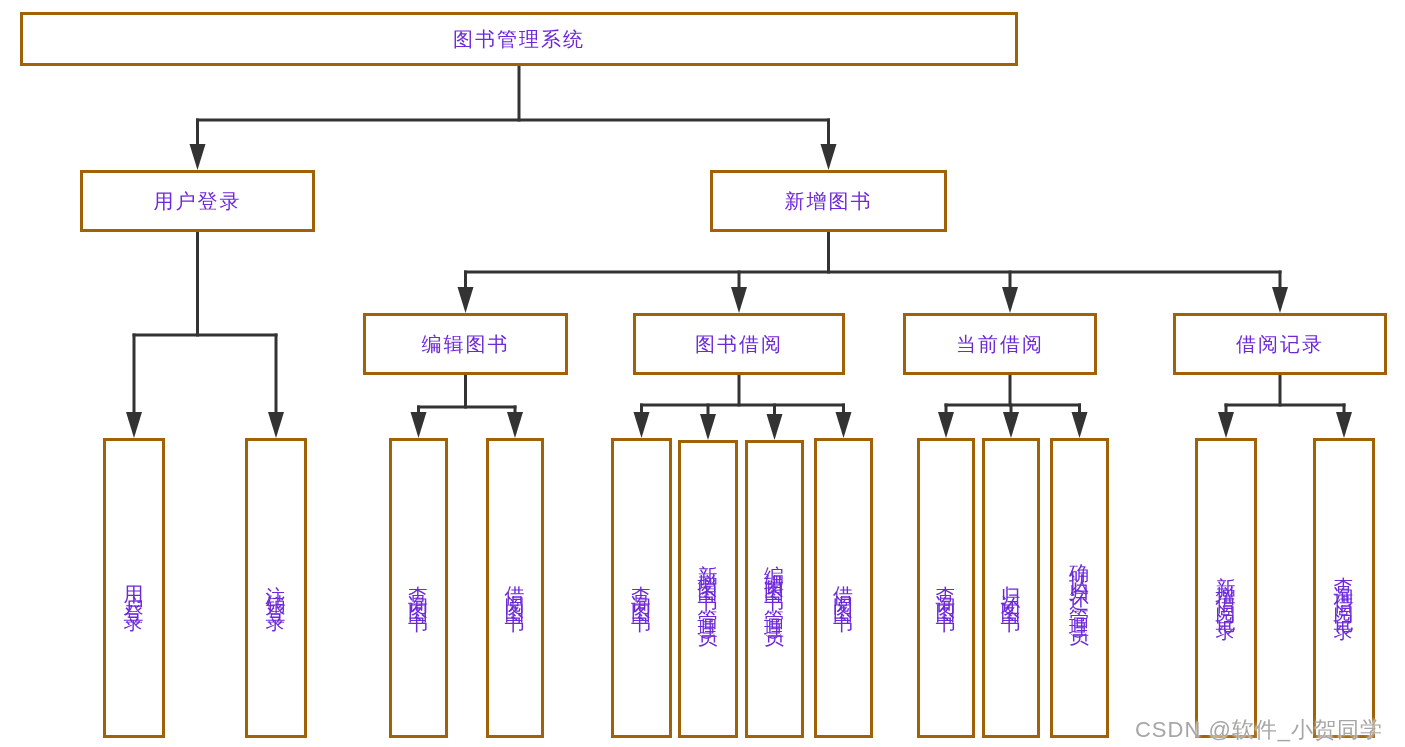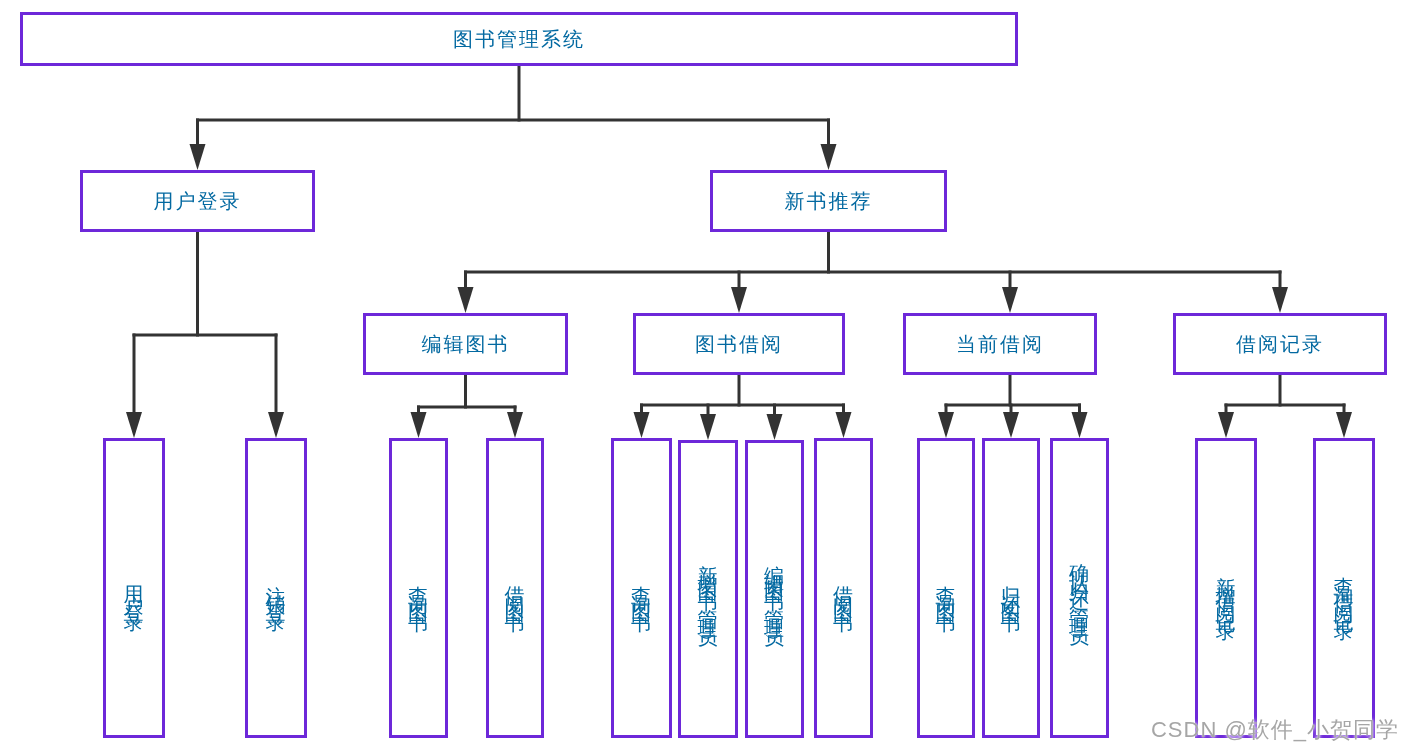--- a/index.html
+++ b/index.html
@@ -17,40 +17,40 @@
   }
   #edges {
     position: absolute;
     left: 0;
     top: 0;
     pointer-events: none;
   }
   .box {
     position: absolute;
     box-sizing: border-box;
-    border: 3px solid #6d28d9;
+    border: 3px solid #a16207;
     background: #ffffff;
-    color: #0369a1;
+    color: #6d28d9;
     display: flex;
     align-items: center;
     justify-content: center;
     text-align: center;
     font-size: 20px;
     letter-spacing: 2px;
     line-height: 1;
   }
   .box.vert {
     writing-mode: vertical-rl;
     text-orientation: mixed;
     letter-spacing: 9px;
     padding: 6px 0;
   }
   #watermark {
     position: absolute;
-    right: 6px;
+    right: 22px;
     bottom: 2px;
     font-size: 22px;
     color: #a6a6a6;
     letter-spacing: 1px;
     text-shadow: 0 0 4px #ffffff, 0 0 2px #ffffff;
     white-space: nowrap;
   }
 </style>
 </head>
 <body>
@@ -106,21 +106,21 @@
       <line x1="1280" y1="375" x2="1280" y2="405" stroke="#333333" stroke-width="3" stroke-linecap="square"></line>
       <line x1="1226" y1="405" x2="1344" y2="405" stroke="#333333" stroke-width="3" stroke-linecap="square"></line>
       <line x1="1226" y1="405" x2="1226" y2="418" stroke="#333333" stroke-width="3" stroke-linecap="square"></line>
       <polygon points="1218,412 1234,412 1226,438" fill="#333333"></polygon>
       <line x1="1344" y1="405" x2="1344" y2="418" stroke="#333333" stroke-width="3" stroke-linecap="square"></line>
       <polygon points="1336,412 1352,412 1344,438" fill="#333333"></polygon>
     </svg>
   <div id="nodes">
       <div class="box" style="left: 20px; top: 12px; width: 998px; height: 54px;">图书管理系统</div>
       <div class="box" style="left: 80px; top: 170px; width: 235px; height: 62px;">用户登录</div>
-      <div class="box" style="left: 710px; top: 170px; width: 237px; height: 62px;">新书推荐</div>
+      <div class="box" style="left: 710px; top: 170px; width: 237px; height: 62px;">新增图书</div>
       <div class="box" style="left: 363px; top: 313px; width: 205px; height: 62px;">编辑图书</div>
       <div class="box" style="left: 633px; top: 313px; width: 212px; height: 62px;">图书借阅</div>
       <div class="box" style="left: 903px; top: 313px; width: 194px; height: 62px;">当前借阅</div>
       <div class="box" style="left: 1173px; top: 313px; width: 214px; height: 62px;">借阅记录</div>
       <div class="box vert" style="left: 103px; top: 438px; width: 62px; height: 300px;">用户登录</div>
       <div class="box vert" style="left: 245px; top: 438px; width: 62px; height: 300px;">注销登录</div>
       <div class="box vert" style="left: 389px; top: 438px; width: 59px; height: 300px;">查询图书</div>
       <div class="box vert" style="left: 486px; top: 438px; width: 58px; height: 300px;">借阅图书</div>
       <div class="box vert" style="left: 611px; top: 438px; width: 61px; height: 300px;">查询图书</div>
       <div class="box vert" style="left: 678px; top: 440px; width: 60px; height: 298px;">新增图书（管理员）</div>

